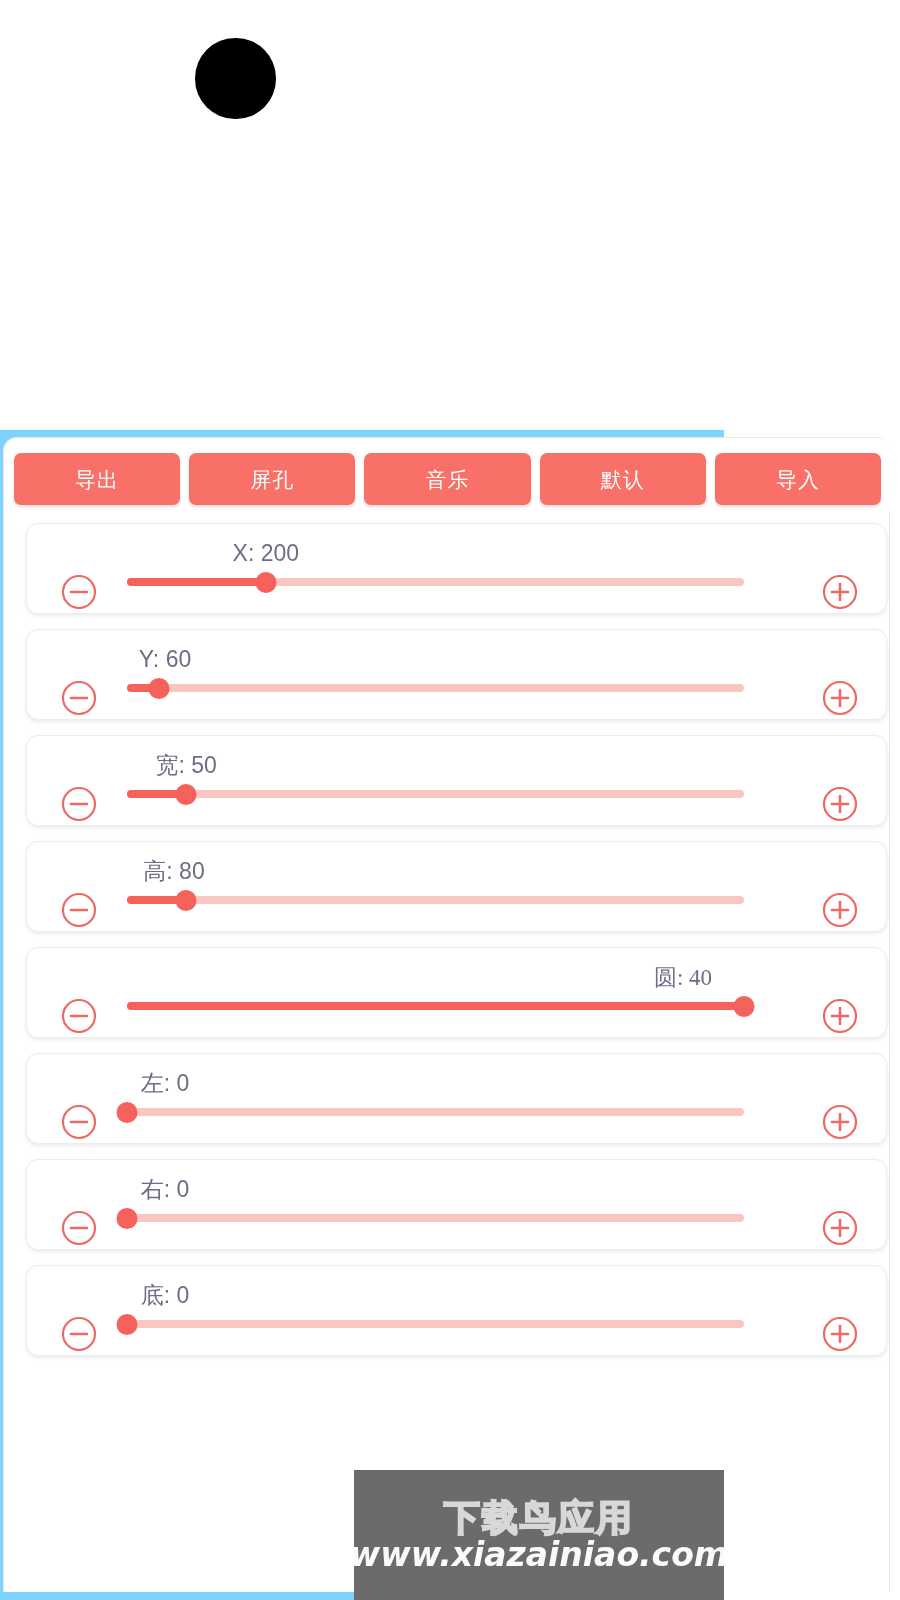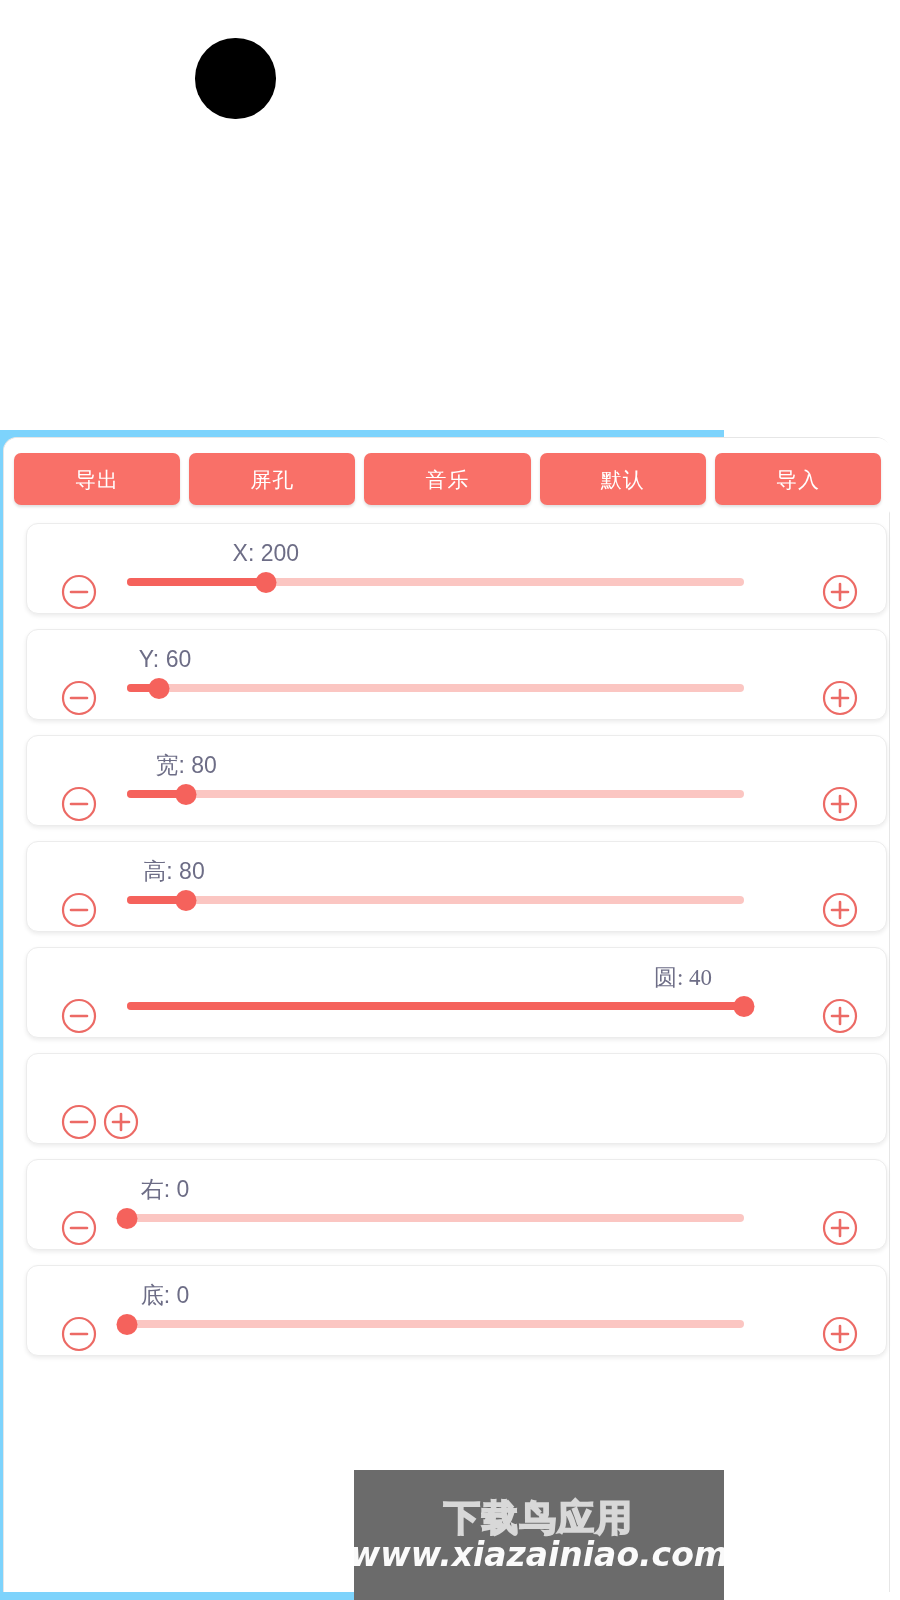--- a/index.html
+++ b/index.html
@@ -268,21 +268,21 @@
           </div>
         </div>
         <div class="slider-card">
           <div class="step-icon left">
             <svg viewBox="0 0 42 42">
               <circle cx="21" cy="21" r="16" fill="none" stroke="#ec6a65" stroke-width="2.2"></circle>
               <line x1="13" y1="21" x2="29" y2="21" stroke="#ec6a65" stroke-width="2.6" stroke-linecap="round"></line>
             </svg>
           </div>
           <div class="slider-wrap">
-            <div class="slider-label" style="left: 59.232px;">宽: 80</div>
+            <div class="slider-label" style="left: 59.232px;">宽: 50</div>
             <div class="track">
               <div class="track-fill" style="width: 59.232px;"></div>
             </div>
             <div class="thumb" style="left: 59.232px;"></div>
           </div>
           <div class="step-icon right">
             <svg viewBox="0 0 42 42">
               <circle cx="21" cy="21" r="16" fill="none" stroke="#ec6a65" stroke-width="2.2"></circle>
               <line x1="13" y1="21" x2="29" y2="21" stroke="#ec6a65" stroke-width="2.6" stroke-linecap="round"></line>
               <line x1="21" y1="13" x2="21" y2="29" stroke="#ec6a65" stroke-width="2.6" stroke-linecap="round"></line>
@@ -332,20 +332,27 @@
               <line x1="21" y1="13" x2="21" y2="29" stroke="#ec6a65" stroke-width="2.6" stroke-linecap="round"></line>
             </svg>
           </div>
         </div>
         <div class="slider-card">
           <div class="step-icon left">
             <svg viewBox="0 0 42 42">
               <circle cx="21" cy="21" r="16" fill="none" stroke="#ec6a65" stroke-width="2.2"></circle>
               <line x1="13" y1="21" x2="29" y2="21" stroke="#ec6a65" stroke-width="2.6" stroke-linecap="round"></line>
             </svg>
+          </div>
+          <div class="slider-wrap">
+            <div class="slider-label" style="left: 38px;">左: 0</div>
+            <div class="track">
+              <div class="track-fill" style="width: 0px;"></div>
+            </div>
+            <div class="thumb" style="left: 0px;"></div>
           </div>
           <div class="step-icon right">
             <svg viewBox="0 0 42 42">
               <circle cx="21" cy="21" r="16" fill="none" stroke="#ec6a65" stroke-width="2.2"></circle>
               <line x1="13" y1="21" x2="29" y2="21" stroke="#ec6a65" stroke-width="2.6" stroke-linecap="round"></line>
               <line x1="21" y1="13" x2="21" y2="29" stroke="#ec6a65" stroke-width="2.6" stroke-linecap="round"></line>
             </svg>
           </div>
         </div>
         <div class="slider-card">

